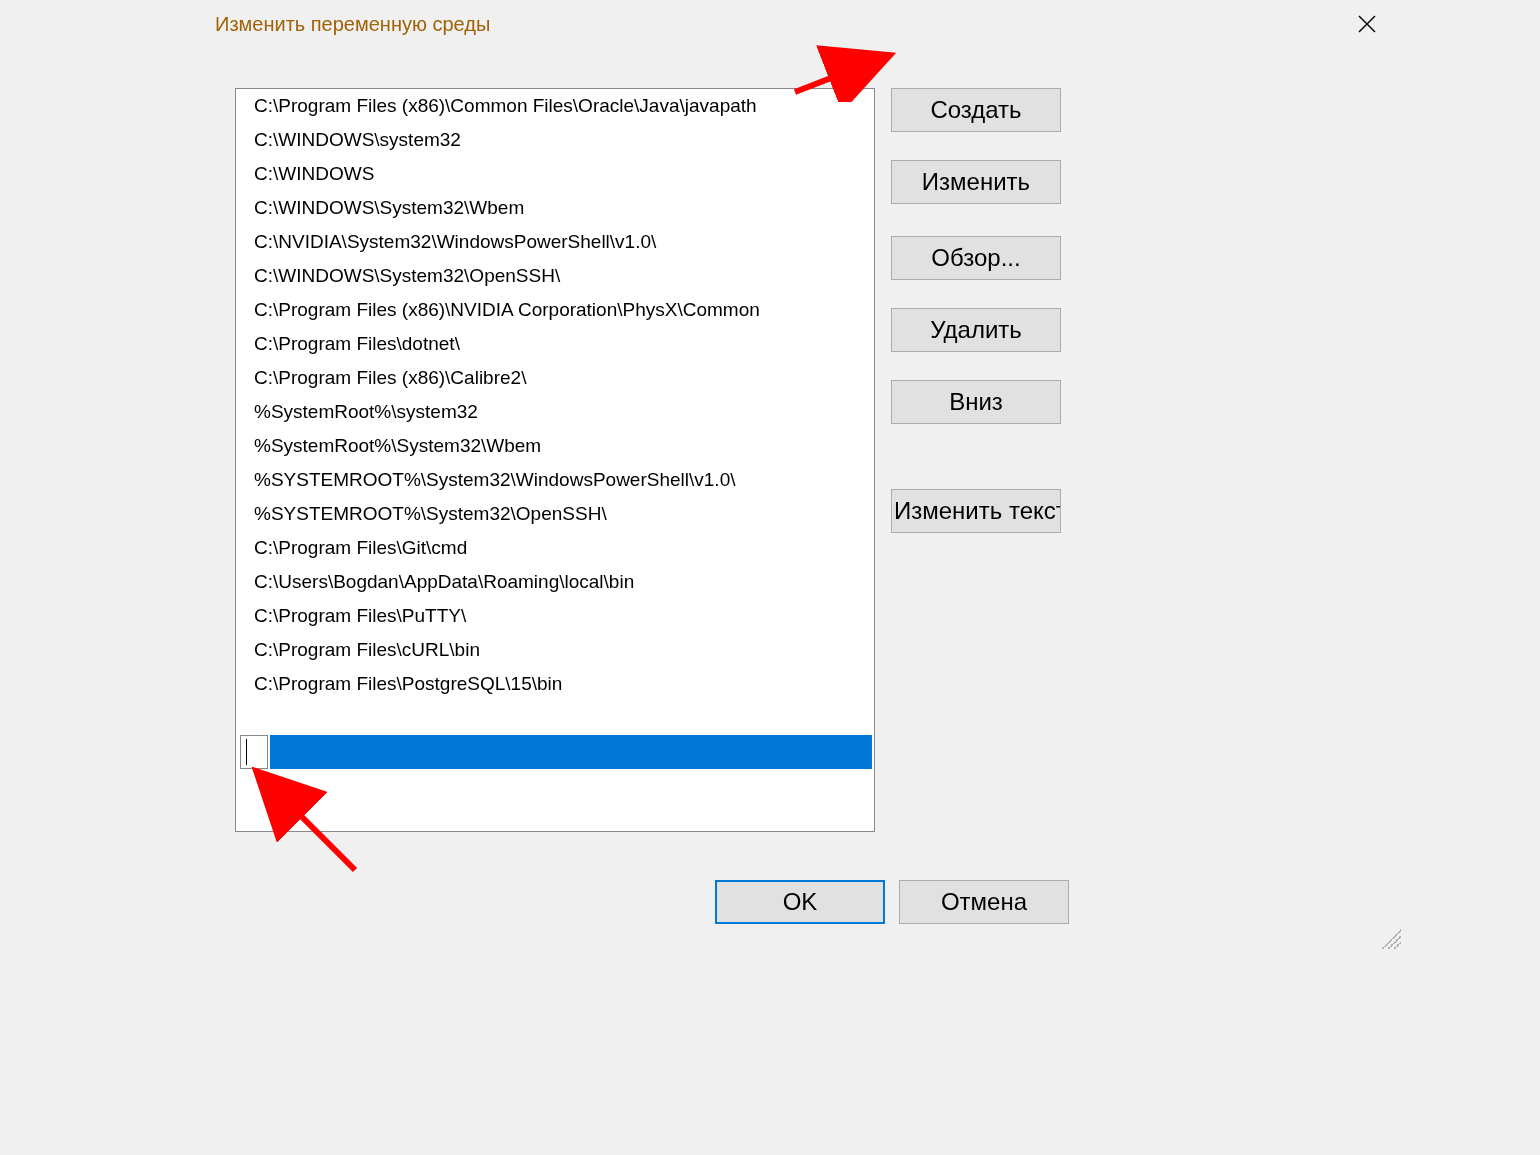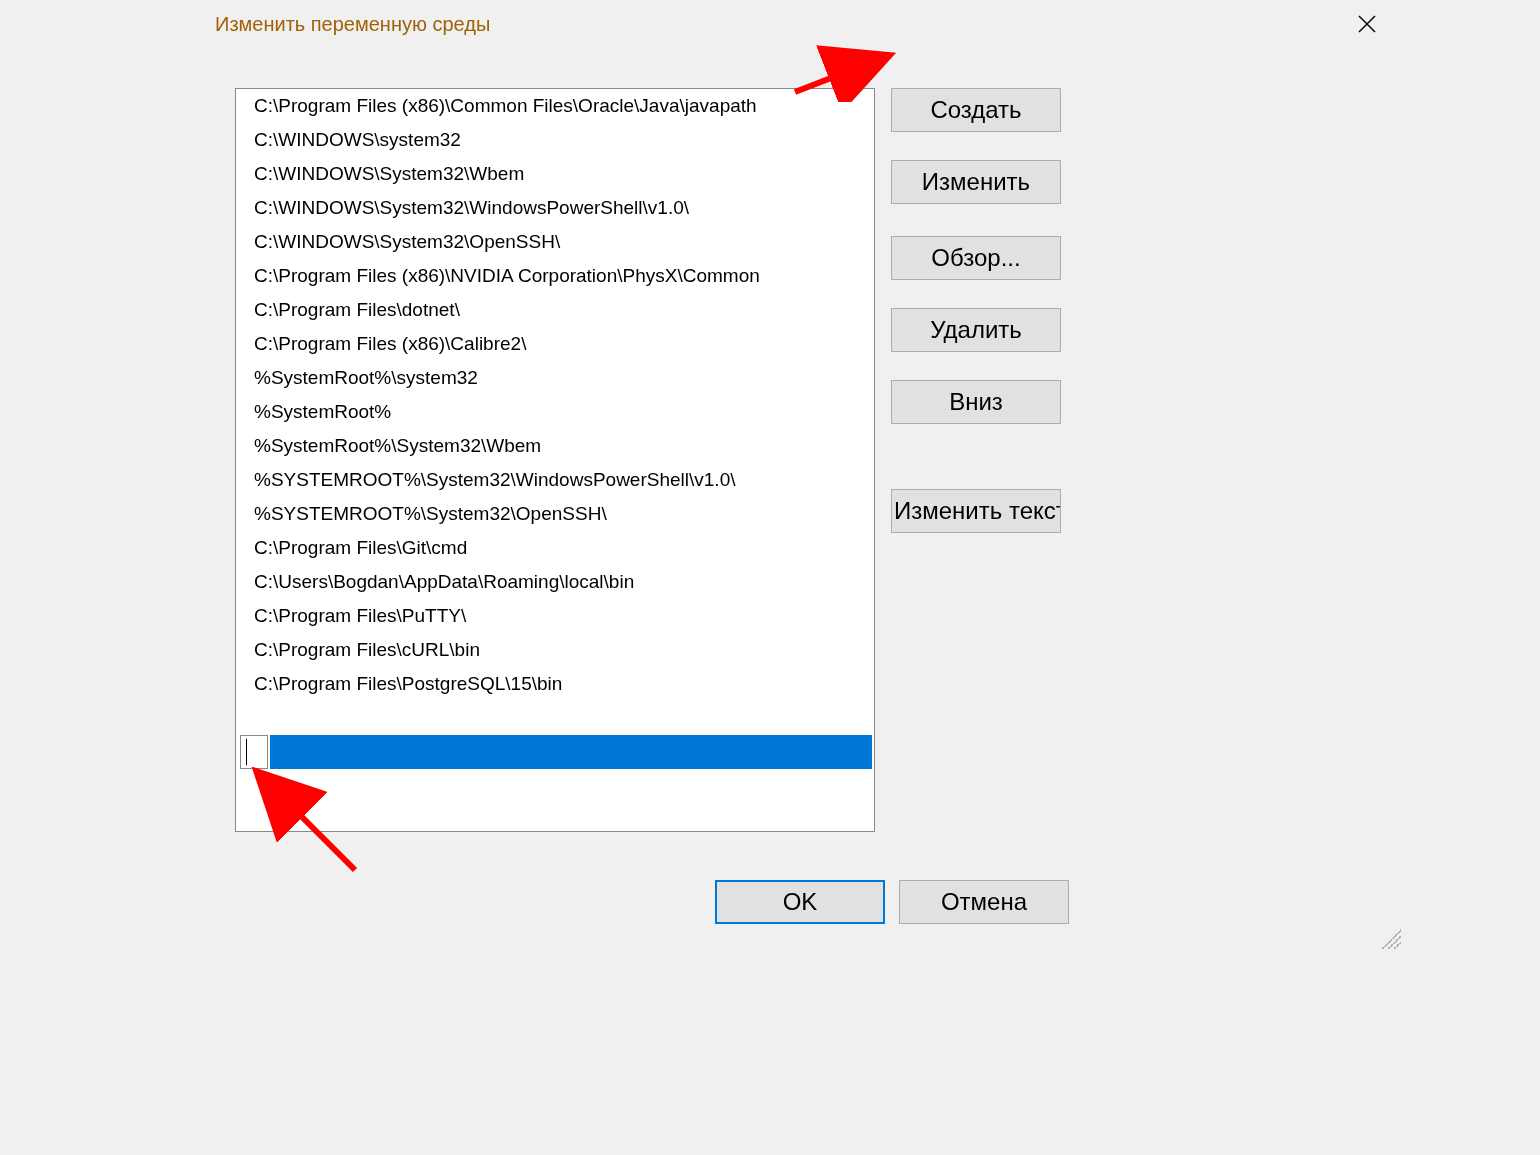--- a/index.html
+++ b/index.html
@@ -138,28 +138,28 @@
       <svg width="18" height="18" viewBox="0 0 18 18">
         <line x1="1" y1="1" x2="17" y2="17" stroke="#000" stroke-width="1.5"></line>
         <line x1="17" y1="1" x2="1" y2="17" stroke="#000" stroke-width="1.5"></line>
       </svg>
     </div>
   </div>
 
   <div class="listbox">
     <div class="row">C:\Program Files (x86)\Common Files\Oracle\Java\javapath</div>
     <div class="row">C:\WINDOWS\system32</div>
+    <div class="row">C:\WINDOWS</div>
     <div class="row">C:\WINDOWS\System32\Wbem</div>
-    <div class="row">C:\WINDOWS\System32\WindowsPowerShell\v1.0\</div>
+    <div class="row">C:\NVIDIA\System32\WindowsPowerShell\v1.0\</div>
     <div class="row">C:\WINDOWS\System32\OpenSSH\</div>
     <div class="row">C:\Program Files (x86)\NVIDIA Corporation\PhysX\Common</div>
     <div class="row">C:\Program Files\dotnet\</div>
     <div class="row">C:\Program Files (x86)\Calibre2\</div>
     <div class="row">%SystemRoot%\system32</div>
-    <div class="row">%SystemRoot%</div>
     <div class="row">%SystemRoot%\System32\Wbem</div>
     <div class="row">%SYSTEMROOT%\System32\WindowsPowerShell\v1.0\</div>
     <div class="row">%SYSTEMROOT%\System32\OpenSSH\</div>
     <div class="row">C:\Program Files\Git\cmd</div>
     <div class="row">C:\Users\Bogdan\AppData\Roaming\local\bin</div>
     <div class="row">C:\Program Files\PuTTY\</div>
     <div class="row">C:\Program Files\cURL\bin</div>
     <div class="row">C:\Program Files\PostgreSQL\15\bin</div>
 
     <div class="edit-row">

